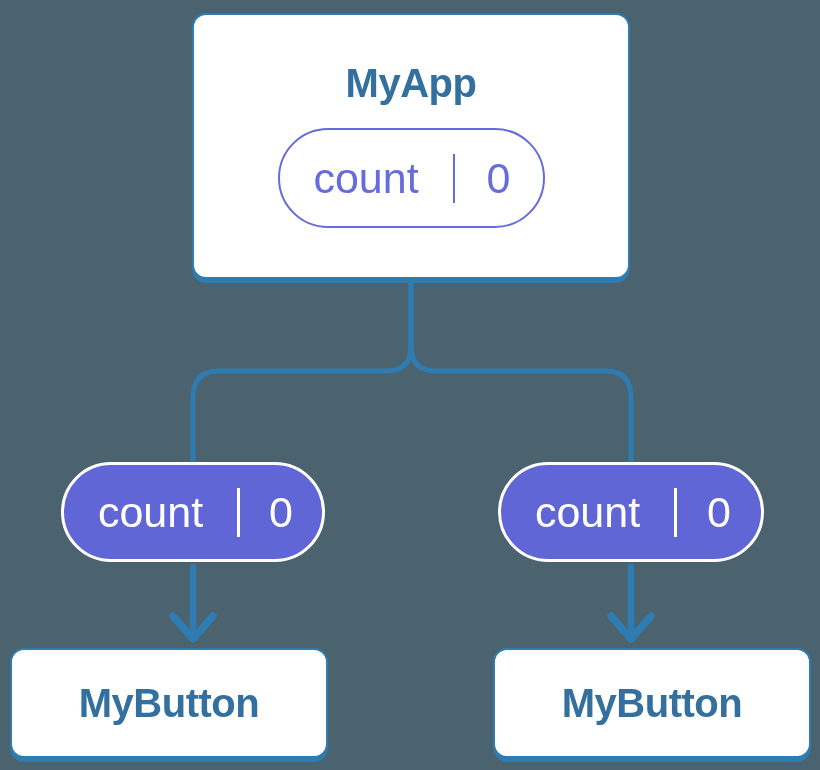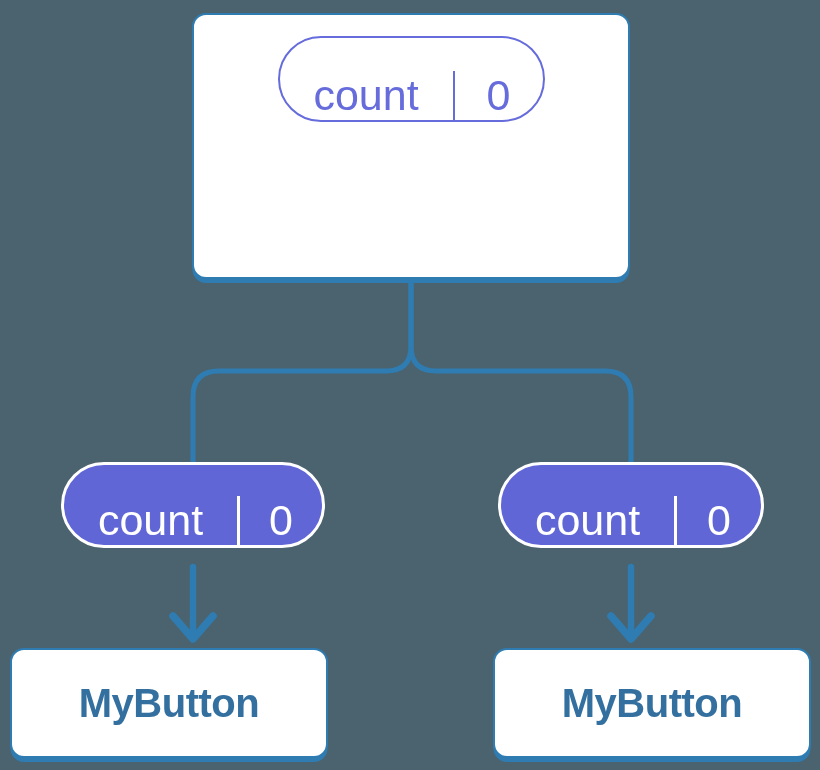--- a/index.html
+++ b/index.html
@@ -66,22 +66,22 @@
   .node-root .node-title { margin-top: 44px; }
   .node-child {
     width: 318px; height: 110px;
     justify-content: center;
   }
   .node-child-left  { left: 10px;  top: 648px; }
   .node-child-right { left: 493px; top: 648px; }
 
   .pill {
     display: flex;
-    align-items: flex-end;
-    width: 264px; height: 86px;
+    align-items: center;
+    width: 264px; height: 100px;
     border-radius: 51px;
     overflow: hidden;
     z-index: 1;
     font-size: 43px;
     font-weight: 400;
   }
   .pill-name {
     width: 173px;
     display: flex;
     align-items: center;
@@ -120,20 +120,21 @@
   <svg class="connectors" viewBox="0 0 820 770" xmlns="http://www.w3.org/2000/svg">
     <path class="branch" d="M 411 280 L 411 346 Q 411 371 386 371 L 219 371 Q 193 371 193 397 L 193 468"></path>
     <path class="branch" d="M 411 280 L 411 346 Q 411 371 436 371 L 605 371 Q 631 371 631 397 L 631 468"></path>
     <path class="arrow-shaft" d="M 193 567 L 193 634"></path>
     <path class="arrow-head" d="M 173 616 L 193 639 L 213 616"></path>
     <path class="arrow-shaft" d="M 631 567 L 631 634"></path>
     <path class="arrow-head" d="M 611 616 L 631 639 L 651 616"></path>
   </svg>
 
   <div class="node node-root">
+    <div class="node-title">MyApp</div>
     <div class="pill pill-outlined">
       <div class="pill-name">count</div>
       <div class="pill-value">0</div>
     </div>
   </div>
 
   <div class="pill pill-solid pill-solid-left">
     <div class="pill-name">count</div>
     <div class="pill-value">0</div>
   </div>

